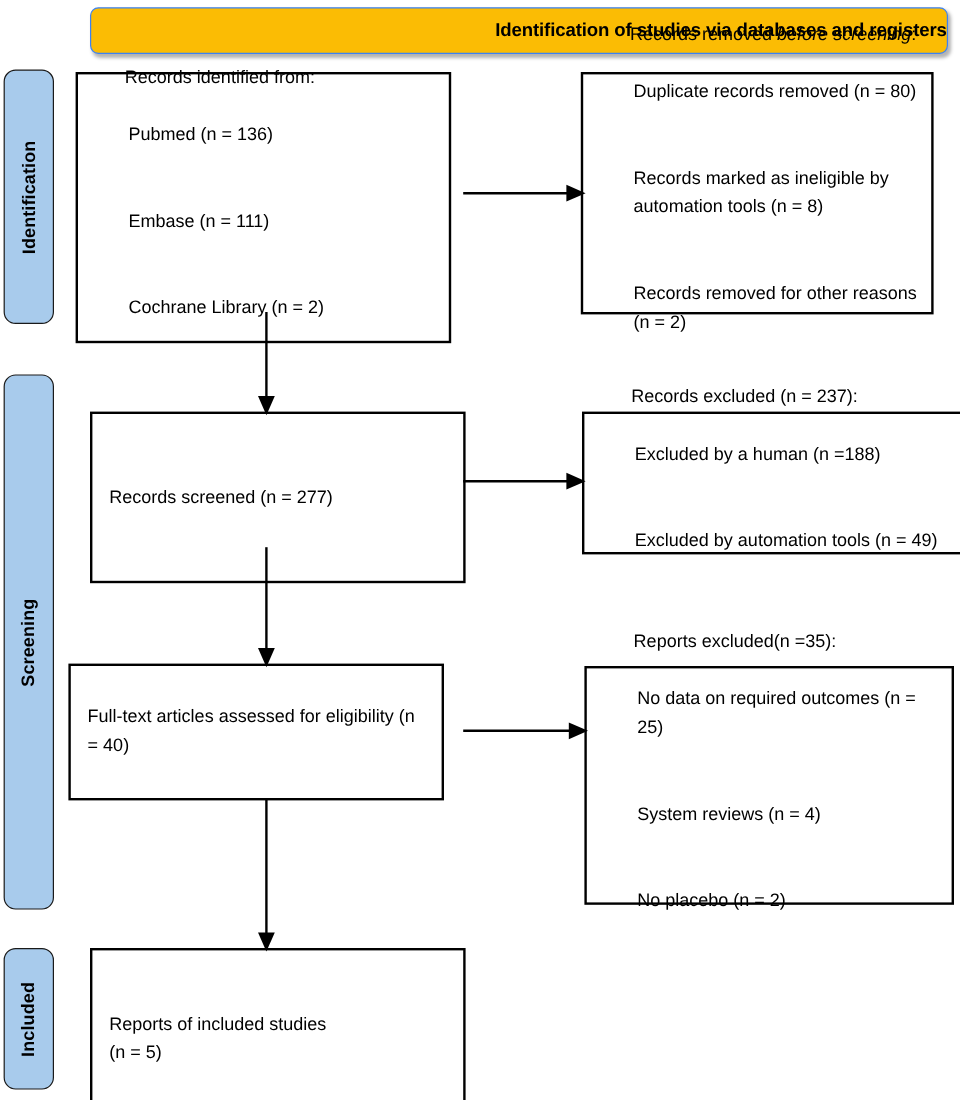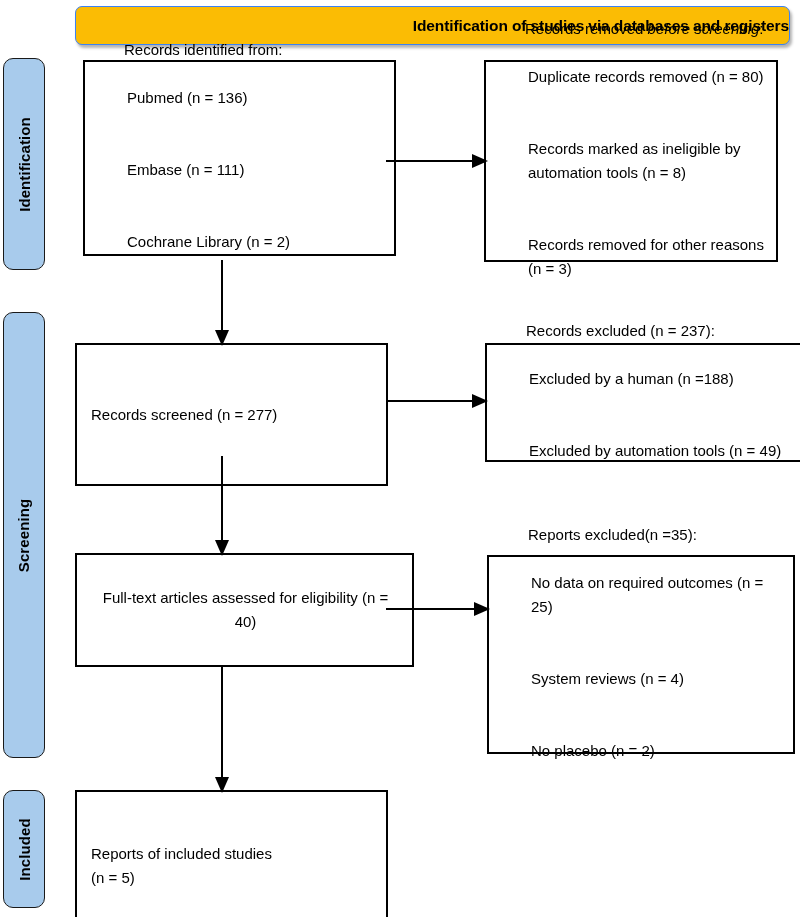--- a/index.html
+++ b/index.html
@@ -85,27 +85,27 @@
     font-size: 15px;
     line-height: 24px;
     color: #000000;
     white-space: pre-wrap;
   }
   .box-text .ind  { display: block; padding-left: 28px; text-indent: 0; }
   .box-text .hang { display: block; padding-left: 28px; }
   .box-text .it   { font-style: italic; }
 
   
-  #box-identified      { left: 83px;  top: 60px;  width: 313px; height: 196px; }
+  #box-identified      { left: 63px;  top: 60px;  width: 313px; height: 226px; }
   #box-removed-before  { left: 484px; top: 60px;  width: 294px; height: 202px; }
   
   #box-screened        { left: 75px;  top: 343px; width: 313px; height: 143px; }
   #box-records-excluded{ left: 485px; top: 343px; width: 322px; height: 119px; }
   
-  #box-fulltext        { left: 75px;  top: 553px; width: 339px; height: 114px; text-align: center; }
+  #box-fulltext        { left: 57px;  top: 553px; width: 313px; height: 114px; }
   #box-reports-excluded{ left: 487px; top: 555px; width: 308px; height: 199px; }
   
   #box-included        { left: 75px;  top: 790px; width: 313px; height: 152px; }
 
   
   .arrow-svg {
     position: absolute;
     overflow: visible;
     pointer-events: none;
   }
@@ -149,21 +149,21 @@
       <span class="ind">Embase (n = 111)</span>
       <span class="ind">Cochrane Library (n = 2)</span>
     </div>
   </div>
 
   <div class="box" id="box-removed-before">
     <div class="box-text">
       <span><span>Records removed </span><span class="it">before screening</span><span>:</span></span>
       <span class="hang">Duplicate records removed (n = 80)</span>
       <span class="hang">Records marked as ineligible by automation tools (n = 8)</span>
-      <span class="hang">Records removed for other reasons (n = 3)</span>
+      <span class="hang">Records removed for other reasons (n = 2)</span>
     </div>
   </div>
 
   <div class="box" id="box-screened">
     <div class="box-text">Records screened (n = 277)</div>
   </div>
 
   <div class="box" id="box-records-excluded">
     <div class="box-text">
       <span>Records excluded (n = 237):</span>

